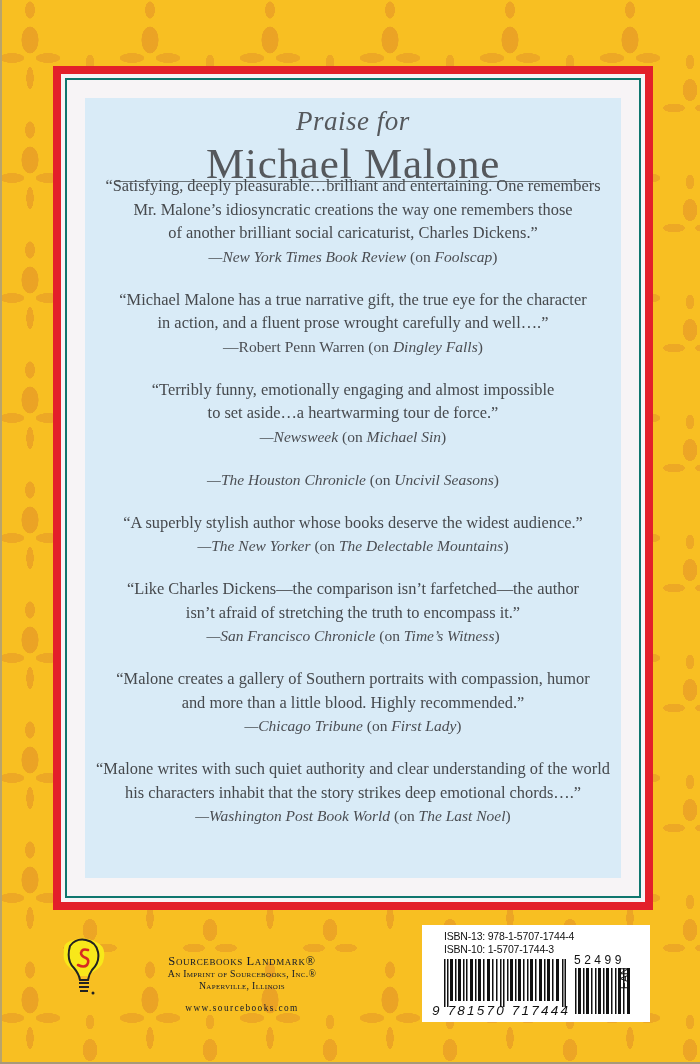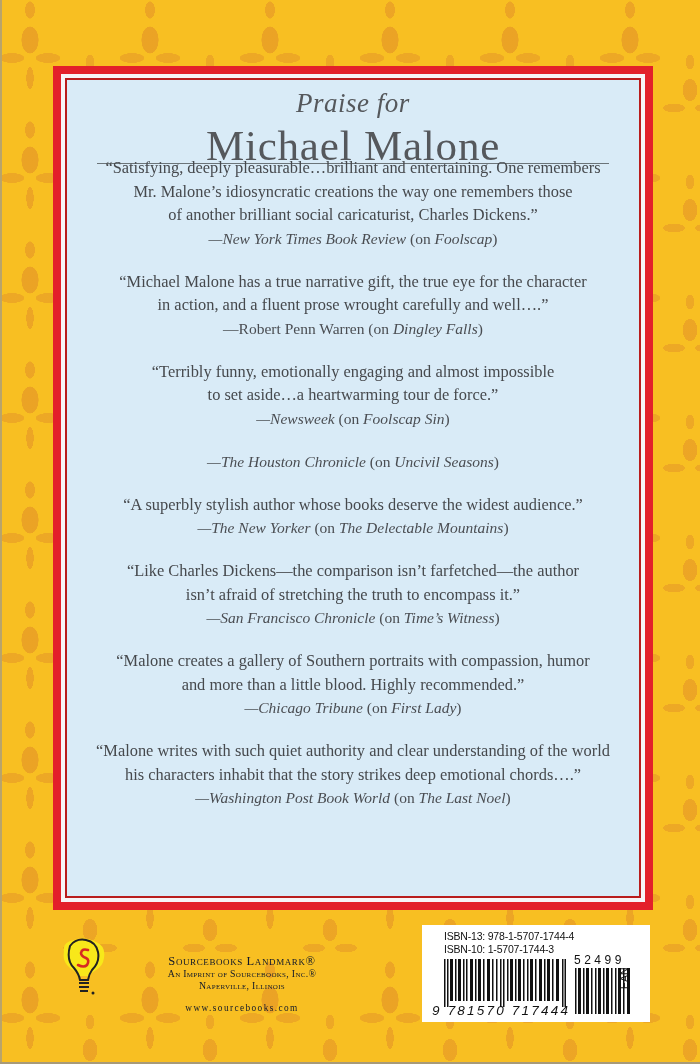--- a/index.html
+++ b/index.html
@@ -33,22 +33,22 @@
     background: #e3202a;
     padding: 8px;
   }
   .frame-white {
     width: 100%; height: 100%;
     background: #f7f4f6;
     padding: 4px;
   }
   .frame-thin {
     width: 100%; height: 100%;
-    border: 2px solid #b91c1c;
-    padding: 0;
+    border: 2px solid #0f766e;
+    padding: 18px;
     background: #f7f4f6;
   }
   .panel {
     width: 100%; height: 100%;
     background: #d9ebf7;
     color: #4a4d52;
     text-align: center;
     position: relative;
   }
   .heading-sub {
@@ -140,21 +140,21 @@
             <div class="quote-attr"><i>—New York Times Book Review</i> <span>(on </span><i>Foolscap</i><span>)</span></div>
           </div>
           <div class="quote">
             <div class="quote-text">“Michael Malone has a true narrative gift, the true eye for the character
 in action, and a fluent prose wrought carefully and well….”</div>
             <div class="quote-attr"><span>—Robert Penn Warren</span><span> (on </span><i>Dingley Falls</i><span>)</span></div>
           </div>
           <div class="quote">
             <div class="quote-text">“Terribly funny, emotionally engaging and almost impossible
 to set aside…a heartwarming tour de force.”</div>
-            <div class="quote-attr"><i>—Newsweek</i><span> (on </span><i>Foolscap Sin</i><span>)</span></div>
+            <div class="quote-attr"><i>—Newsweek</i><span> (on </span><i>Michael Sin</i><span>)</span></div>
           </div>
           <div class="quote">
             <div class="quote-attr"><i>—The Houston Chronicle</i><span> (on </span><i>Uncivil Seasons</i><span>)</span></div>
           </div>
           <div class="quote">
             <div class="quote-text">“A superbly stylish author whose books deserve the widest audience.”</div>
             <div class="quote-attr"><i>—The New Yorker</i><span> (on </span><i>The Delectable Mountains</i><span>)</span></div>
           </div>
           <div class="quote">
             <div class="quote-text">“Like Charles Dickens—the comparison isn’t farfetched—the author

